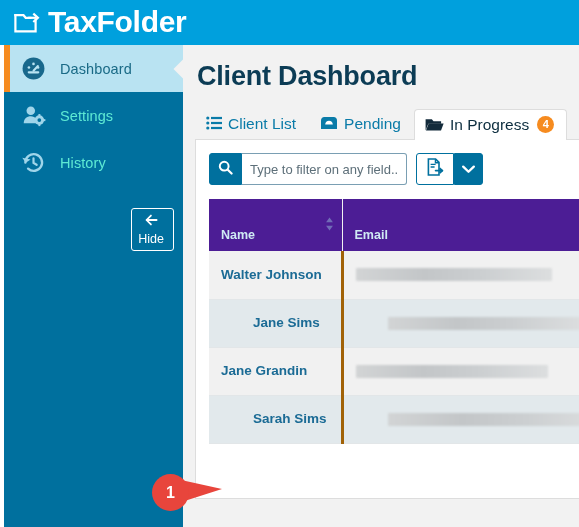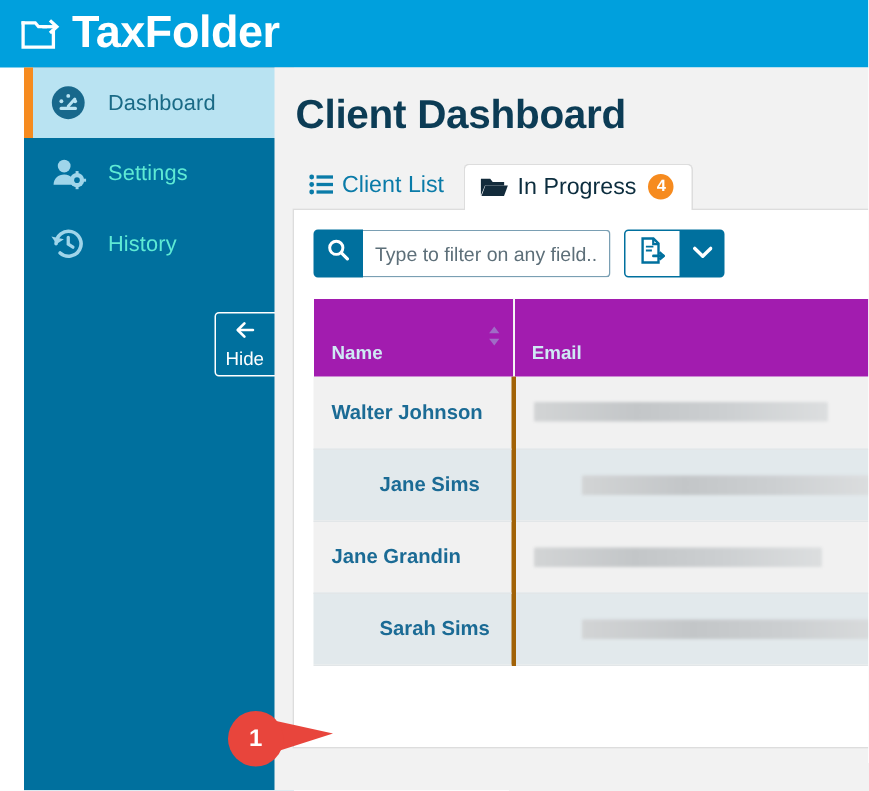--- a/index.html
+++ b/index.html
@@ -32,21 +32,21 @@
     color: #ffffff;
     font-size: 30px;
     font-weight: bold;
     letter-spacing: -0.3px;
     line-height: 1;
     padding-bottom: 2px;
   }
 
   
   .sidebar {
-    position: absolute; left: 16px; top: 45px;
+    position: absolute; left: 4px; top: 45px;
     width: 180px; height: 482px;
     background: #00709e;
   }
   .nav-item {
     position: relative;
     height: 47px;
     display: flex; align-items: center;
     padding-left: 16px;
     cursor: pointer;
   }
@@ -205,21 +205,21 @@
     border: 1px solid #00709e;
     border-top-right-radius: 3px; border-bottom-right-radius: 3px;
     display: flex; align-items: center; justify-content: center;
     cursor: pointer;
   }
 
   
   .table-wrap { margin-top: 14px; }
   table.grid { border-collapse: collapse; width: 404px; table-layout: fixed; }
   table.grid th {
-    background: #a21caf;
+    background: #4c1d95;
     color: #cfe9f4;
     font-size: 12.5px;
     font-weight: bold;
     text-align: left;
     height: 52px;
     padding: 0 10px 0 12px;
     vertical-align: bottom;
     padding-bottom: 9px;
     border-right: 1px solid #f2f2f2;
     position: relative;
@@ -365,20 +365,29 @@
             <circle cx="1.8" cy="7" r="1.6" fill="#0a7ba8"></circle>
             <circle cx="1.8" cy="12" r="1.6" fill="#0a7ba8"></circle>
             <rect x="5" y="0.9" width="11" height="2.2" fill="#0a7ba8"></rect>
             <rect x="5" y="5.9" width="11" height="2.2" fill="#0a7ba8"></rect>
             <rect x="5" y="10.9" width="11" height="2.2" fill="#0a7ba8"></rect>
           </svg>
         </span>
         <span>Client List</span>
       </div>
 
+      <div class="tab">
+        <span class="tab-ico">
+          <svg width="18" height="15" viewBox="0 0 18 15">
+            <path d="M1 4.2C1 2.4 2.4 1 4.2 1h9.6C15.6 1 17 2.4 17 4.2V13H1z" fill="#0a7ba8"></path>
+            <path d="M5.2 8.4c0-2.1 1.7-3.6 3.8-3.6s3.8 1.5 3.8 3.6z" fill="#ffffff"></path>
+          </svg>
+        </span>
+        <span>Pending</span>
+      </div>
 
       <div class="tab active">
         <span class="tab-ico">
           <svg width="19" height="15" viewBox="0 0 19 15">
             <path d="M0.6 2.2h6.2l1.7 2.1h7.6v2.4H3.3L0.6 13.4z" fill="#132b3b"></path>
             <path d="M3.6 6.6h15L16 13.6H1z" fill="#132b3b"></path>
           </svg>
         </span>
         <span>In Progress</span>
         <span class="badge">4</span>

